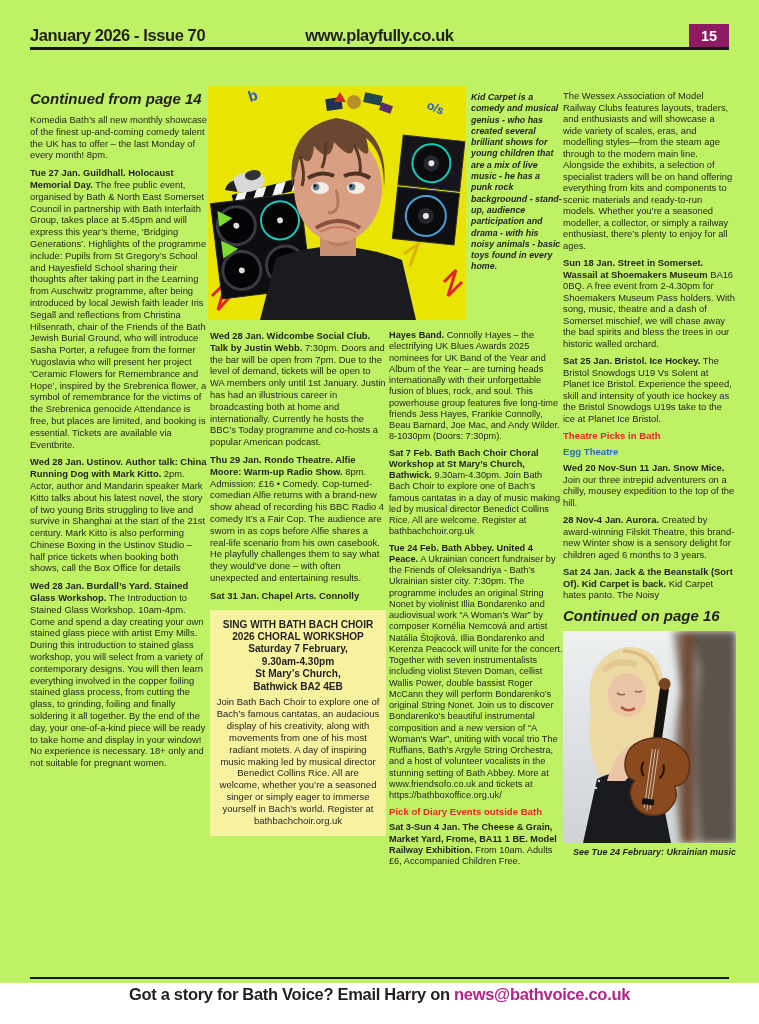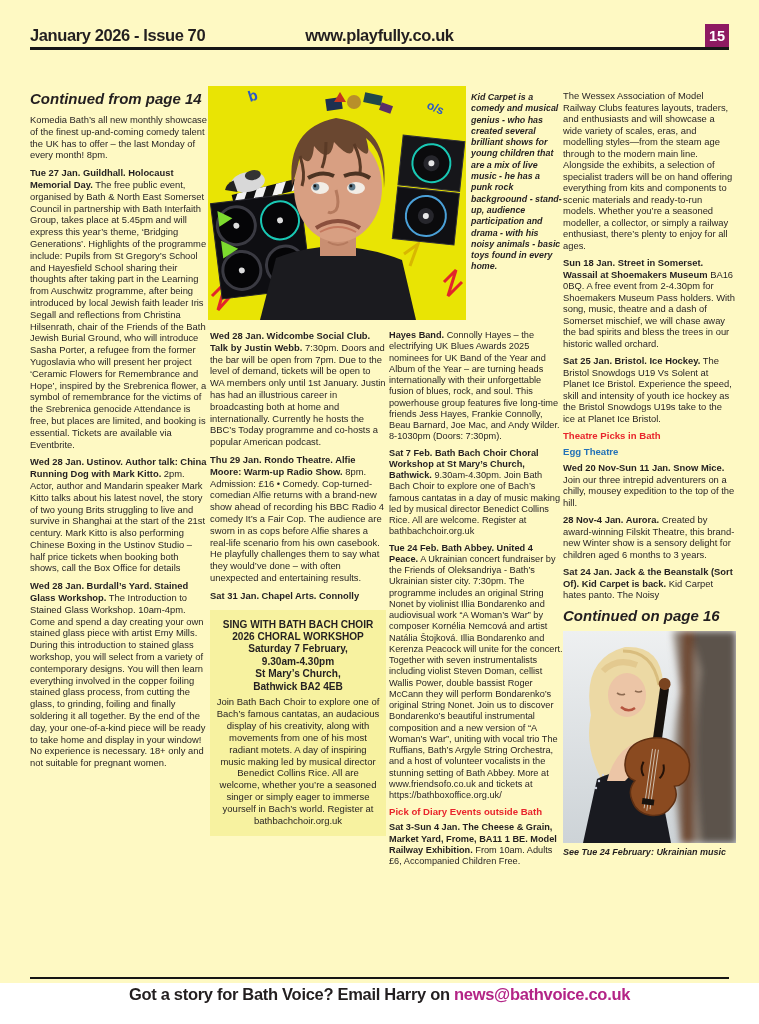--- a/index.html
+++ b/index.html
@@ -1,21 +1,21 @@
 <!DOCTYPE html>
 <html><head>
 <meta charset="utf-8">
 <style>
   html,body{margin:0;padding:0;background:#ffffff;}
-  .page{position:relative;width:759px;height:1024px;background:#fef9c3;overflow:hidden;
+  .page{position:relative;width:759px;height:1024px;background:#bef264;overflow:hidden;
         font-family:"Liberation Sans",sans-serif;color:#231f20;}
   
   .issue{position:absolute;left:30px;top:26px;font-size:16.5px;font-weight:700;letter-spacing:-0.4px;}
   .site{position:absolute;left:0;right:0;top:26px;text-align:center;font-size:16.5px;font-weight:700;letter-spacing:-0.4px;}
-  .pageno{position:absolute;right:30px;top:24px;width:24px;height:24px;background:#8e1a62;color:#fff;
+  .pageno{position:absolute;right:30px;top:24px;width:40px;height:24px;background:#8e1a62;color:#fff;
           font-size:14.5px;font-weight:700;display:flex;align-items:center;justify-content:center;}
   .header-rule{position:absolute;left:30px;right:30px;top:47px;border-top:3px solid #161616;}
   
   .whats-on{position:absolute;left:30px;top:58px;display:flex;align-items:center;gap:8px;}
   .bullet{width:14px;height:14px;background:#8e1a62;}
   .wo-title{font-size:22px;font-weight:800;color:#8e1a62;letter-spacing:-0.6px;}
   
   .col{position:absolute;}
   #col1{left:30px;top:90px;width:178px;}
   #col2{left:210px;top:330px;width:176px;}
@@ -30,21 +30,21 @@
   .para b{font-weight:700;}
   .continued{font-size:15px;font-style:italic;font-weight:700;margin:0 0 7px 0;}
   .red-head{font-size:9.6px;font-weight:700;color:#e8252c;margin:2px 0 5px 0;}
   .blue-head{font-size:9.6px;font-weight:700;color:#2472b8;margin:0 0 5px 0;}
   
   .choir-box{background:#f7f2a0;margin-top:8px;padding:9px 6px;text-align:center;}
   .choir-title{font-size:10.1px;line-height:12.4px;font-weight:700;margin:0;}
   .choir-body{font-size:9.5px;line-height:11.9px;margin:3px 0 0 0;}
   
   .photo2{width:173px;height:212px;overflow:hidden;margin-top:2px;}
-  .photo2-caption{font-size:9px;font-weight:700;font-style:italic;text-align:left;margin-top:4px;}
+  .photo2-caption{font-size:9px;font-weight:700;font-style:italic;text-align:right;margin-top:4px;}
   
   .footer-rule{position:absolute;left:30px;right:30px;top:977px;border-top:2.5px solid #161616;}
   .footer{position:absolute;left:0;right:0;top:983px;height:41px;background:#fff;text-align:center;
           font-size:16.5px;font-weight:700;letter-spacing:-0.3px;padding-top:2px;}
   .footer .email{color:#b32486;}
 </style>
 </head>
 <body>
 
 <div class="page">

